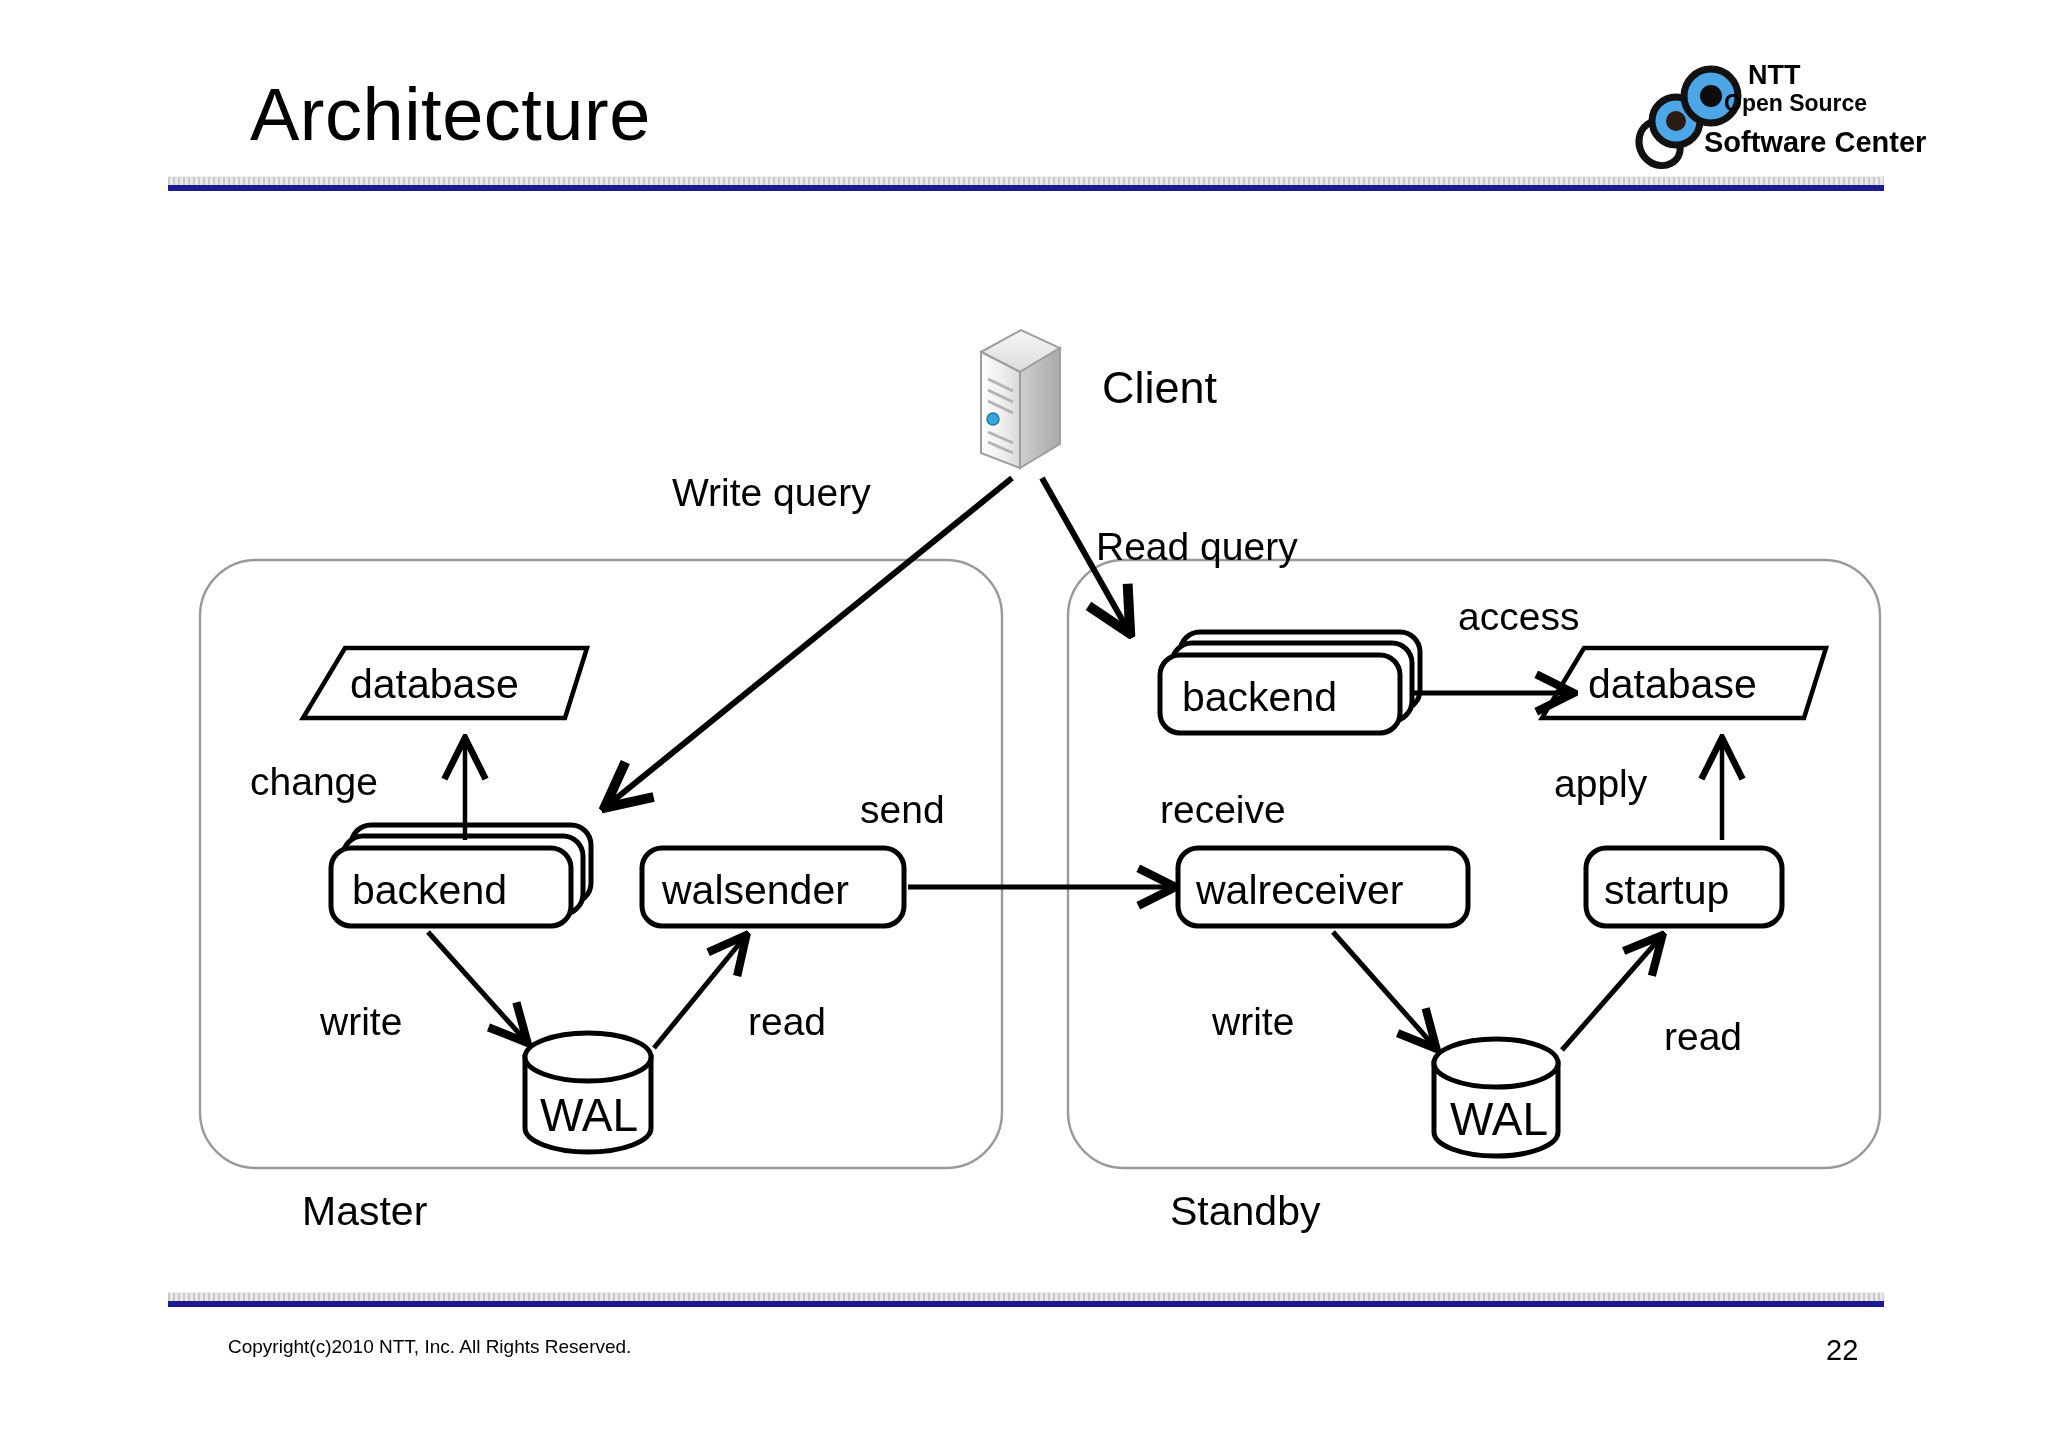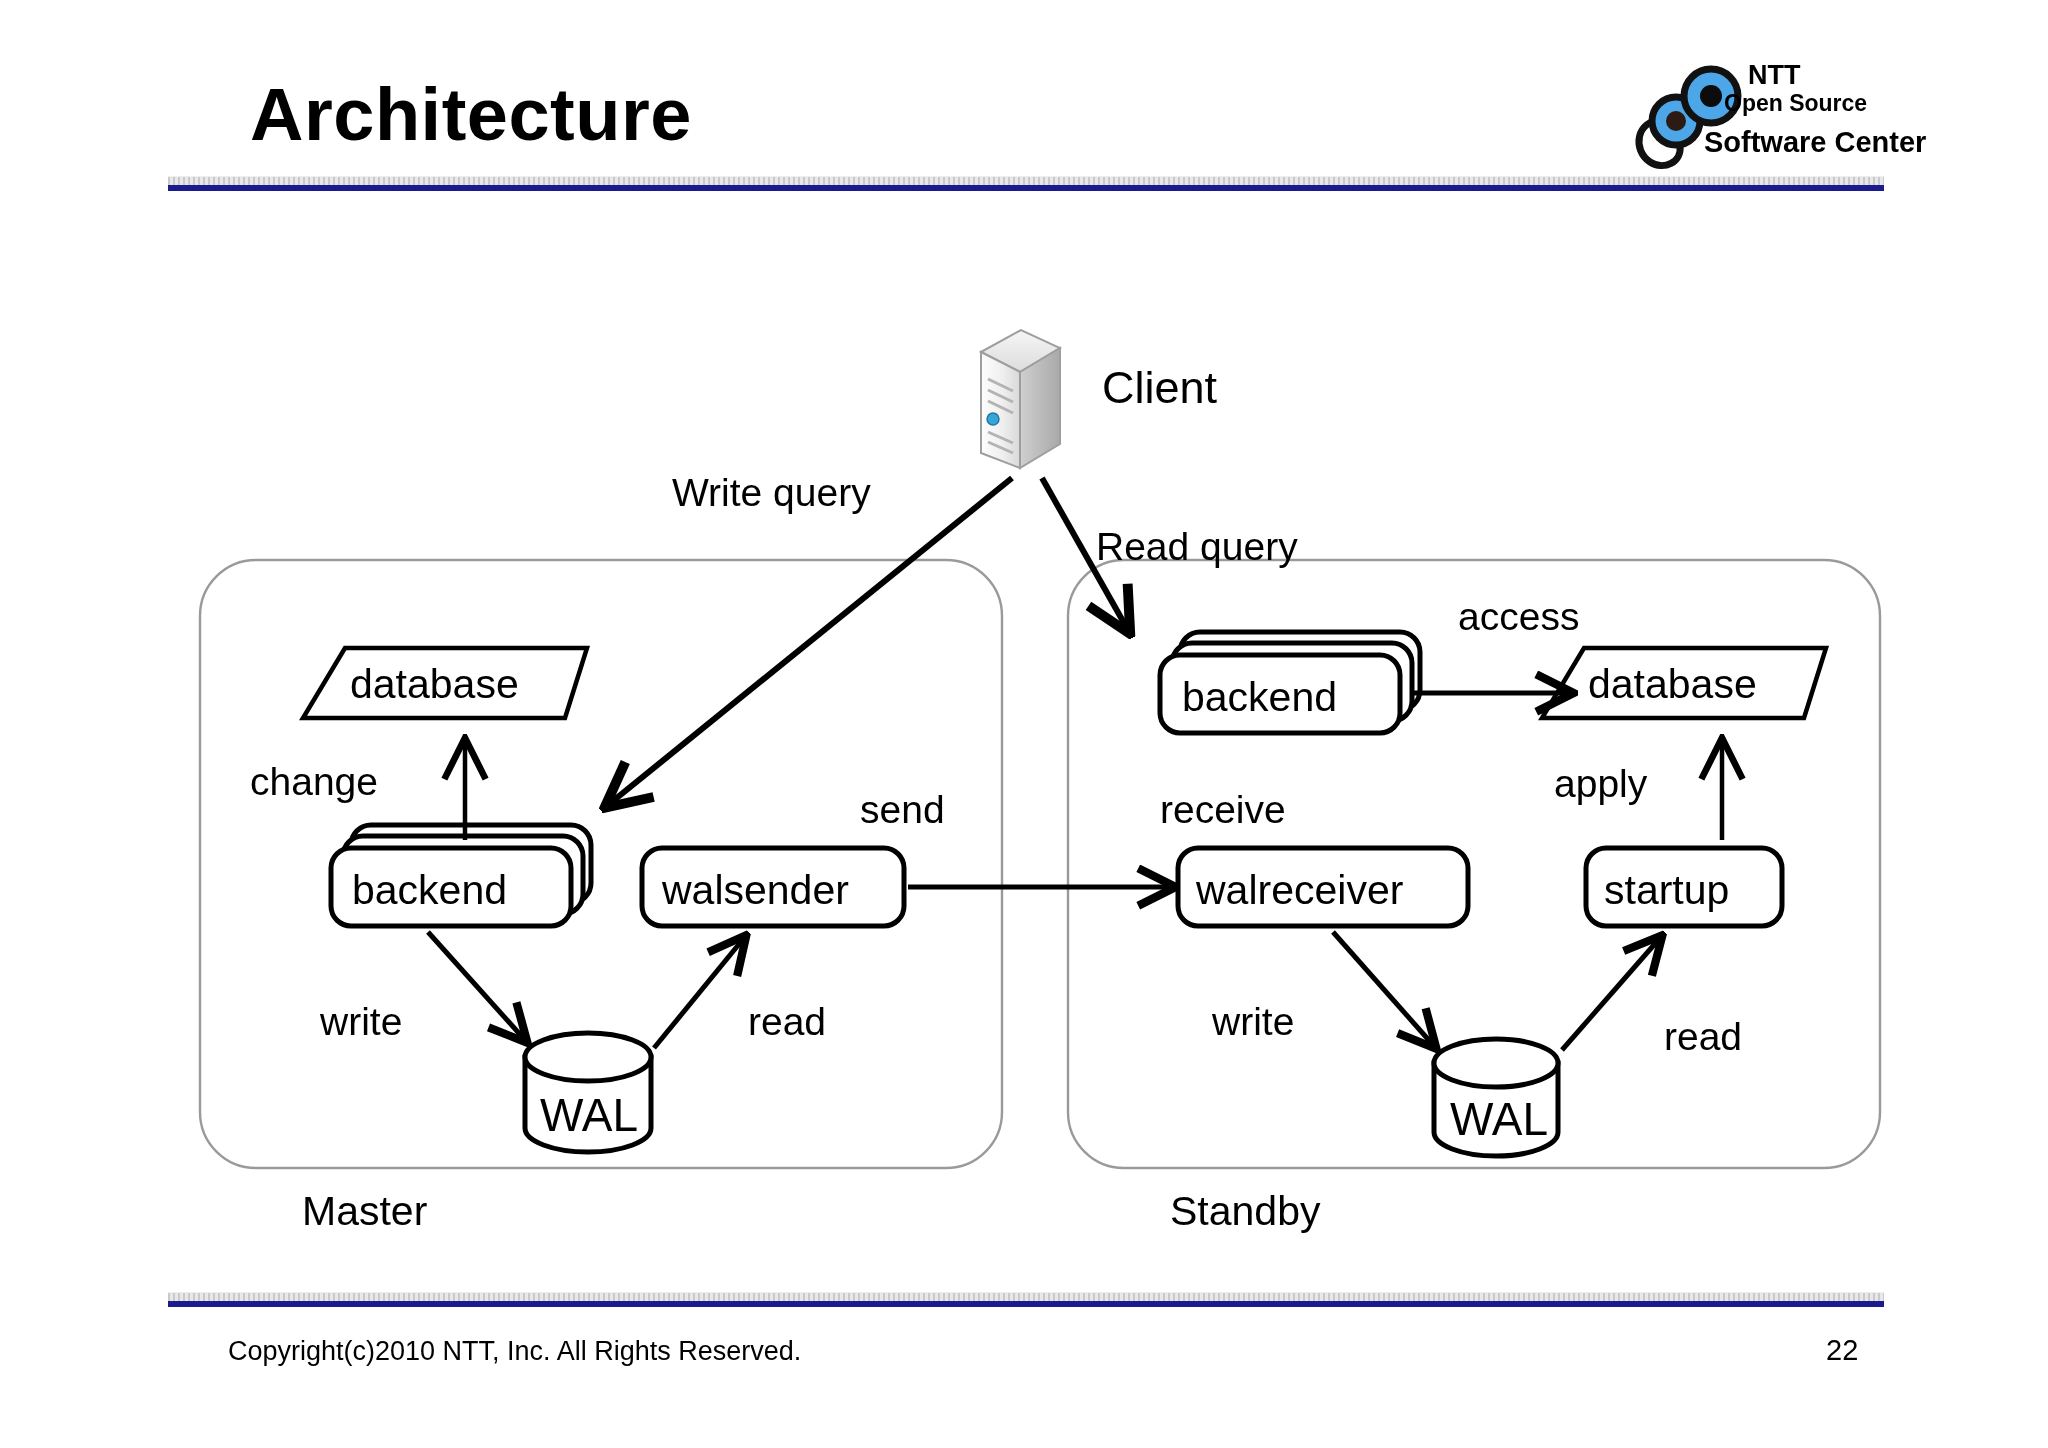--- a/index.html
+++ b/index.html
@@ -15,21 +15,21 @@
     font-family: "Liberation Sans", sans-serif;
     color: #000000;
   }
 
   
   #slide-title {
     position: absolute;
     left: 250px;
     top: 72px;
     font-size: 74px;
-    font-weight: 700;
+    font-weight: 400;
     letter-spacing: 0.5px;
     color: #000;
     white-space: nowrap;
   }
 
   .rule-gray {
     position: absolute;
     height: 9px;
     background: repeating-linear-gradient(
         to right,
@@ -56,21 +56,21 @@
   }
 
   
   #footer-rule-gray { left: 168px; top: 1292px; width: 1716px; }
   #footer-rule-navy { left: 168px; top: 1301px; width: 1716px; }
 
   #footer-copyright {
     position: absolute;
     left: 228px;
     top: 1336px;
-    font-size: 27px;
+    font-size: 19px;
     color: #000;
     white-space: nowrap;
   }
   #footer-pagenum {
     position: absolute;
     left: 1826px;
     top: 1334px;
     font-size: 29px;
     color: #000;
   }

